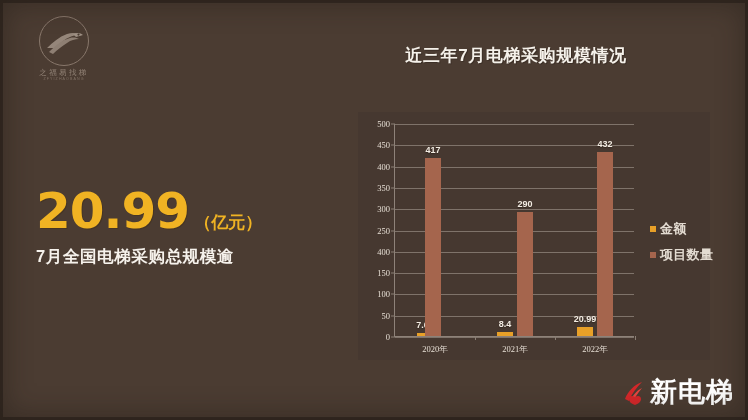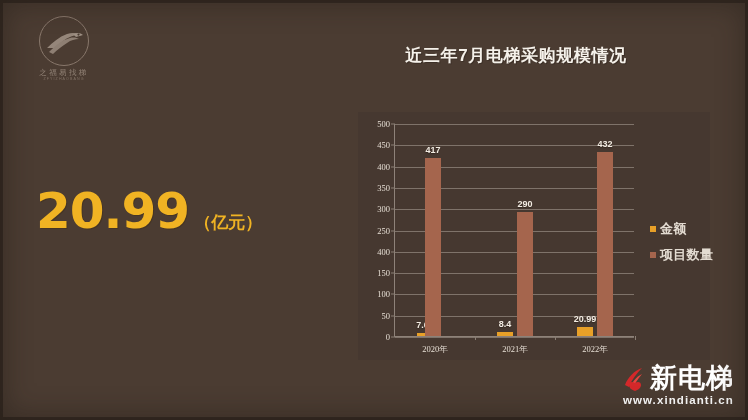--- a/index.html
+++ b/index.html
@@ -286,20 +286,21 @@
     </span>
     <div class="brand-cn">之福易找梯</div>
     <div class="brand-en">ZFYIZHAOBANG</div>
   </div>
 
   <div id="headline-block">
     <div id="headline-row">
       <span id="big-number">20.99</span>
       <span id="big-unit">（亿元）</span>
     </div>
+    <div id="headline-sub">7月全国电梯采购总规模逾</div>
   </div>
 
   <div id="chart-title">近三年7月电梯采购规模情况</div>
 
   <div id="chart">
     <div id="plot">
       <div id="plot-inner">
           <div class="gridline" style="top: 213px;"></div>
           <div class="ytick-mark" style="top: 213px;"></div>
           <div class="ytick-label" style="top: 213px;">0</div>
@@ -381,16 +382,15 @@
     <div id="wm-row">
       <span id="wm-mark">
         <svg width="24" height="26" viewBox="0 0 24 26" aria-hidden="true">
           <path d="M2 19 C5 11 11 5 19 2 C14 7 9 13 6 21 Z" fill="#d4282a"></path>
           <path d="M7 22 C9 16 13 11 19 8 C15 13 11 18 10 23 Z" fill="#e8453f"></path>
           <path d="M12 17 C15 15 18 16 18 19 C18 22 15 24 12 25 C9 24 6 22 6 19 C6 16 9 15 12 17 Z" fill="#d4282a"></path>
         </svg>
       </span>
       <span id="wm-text">新电梯</span>
     </div>
-    <div id="wm-url">www.xindianti.cn</div>
   </div>
 
 </div>
 
 </body></html>

